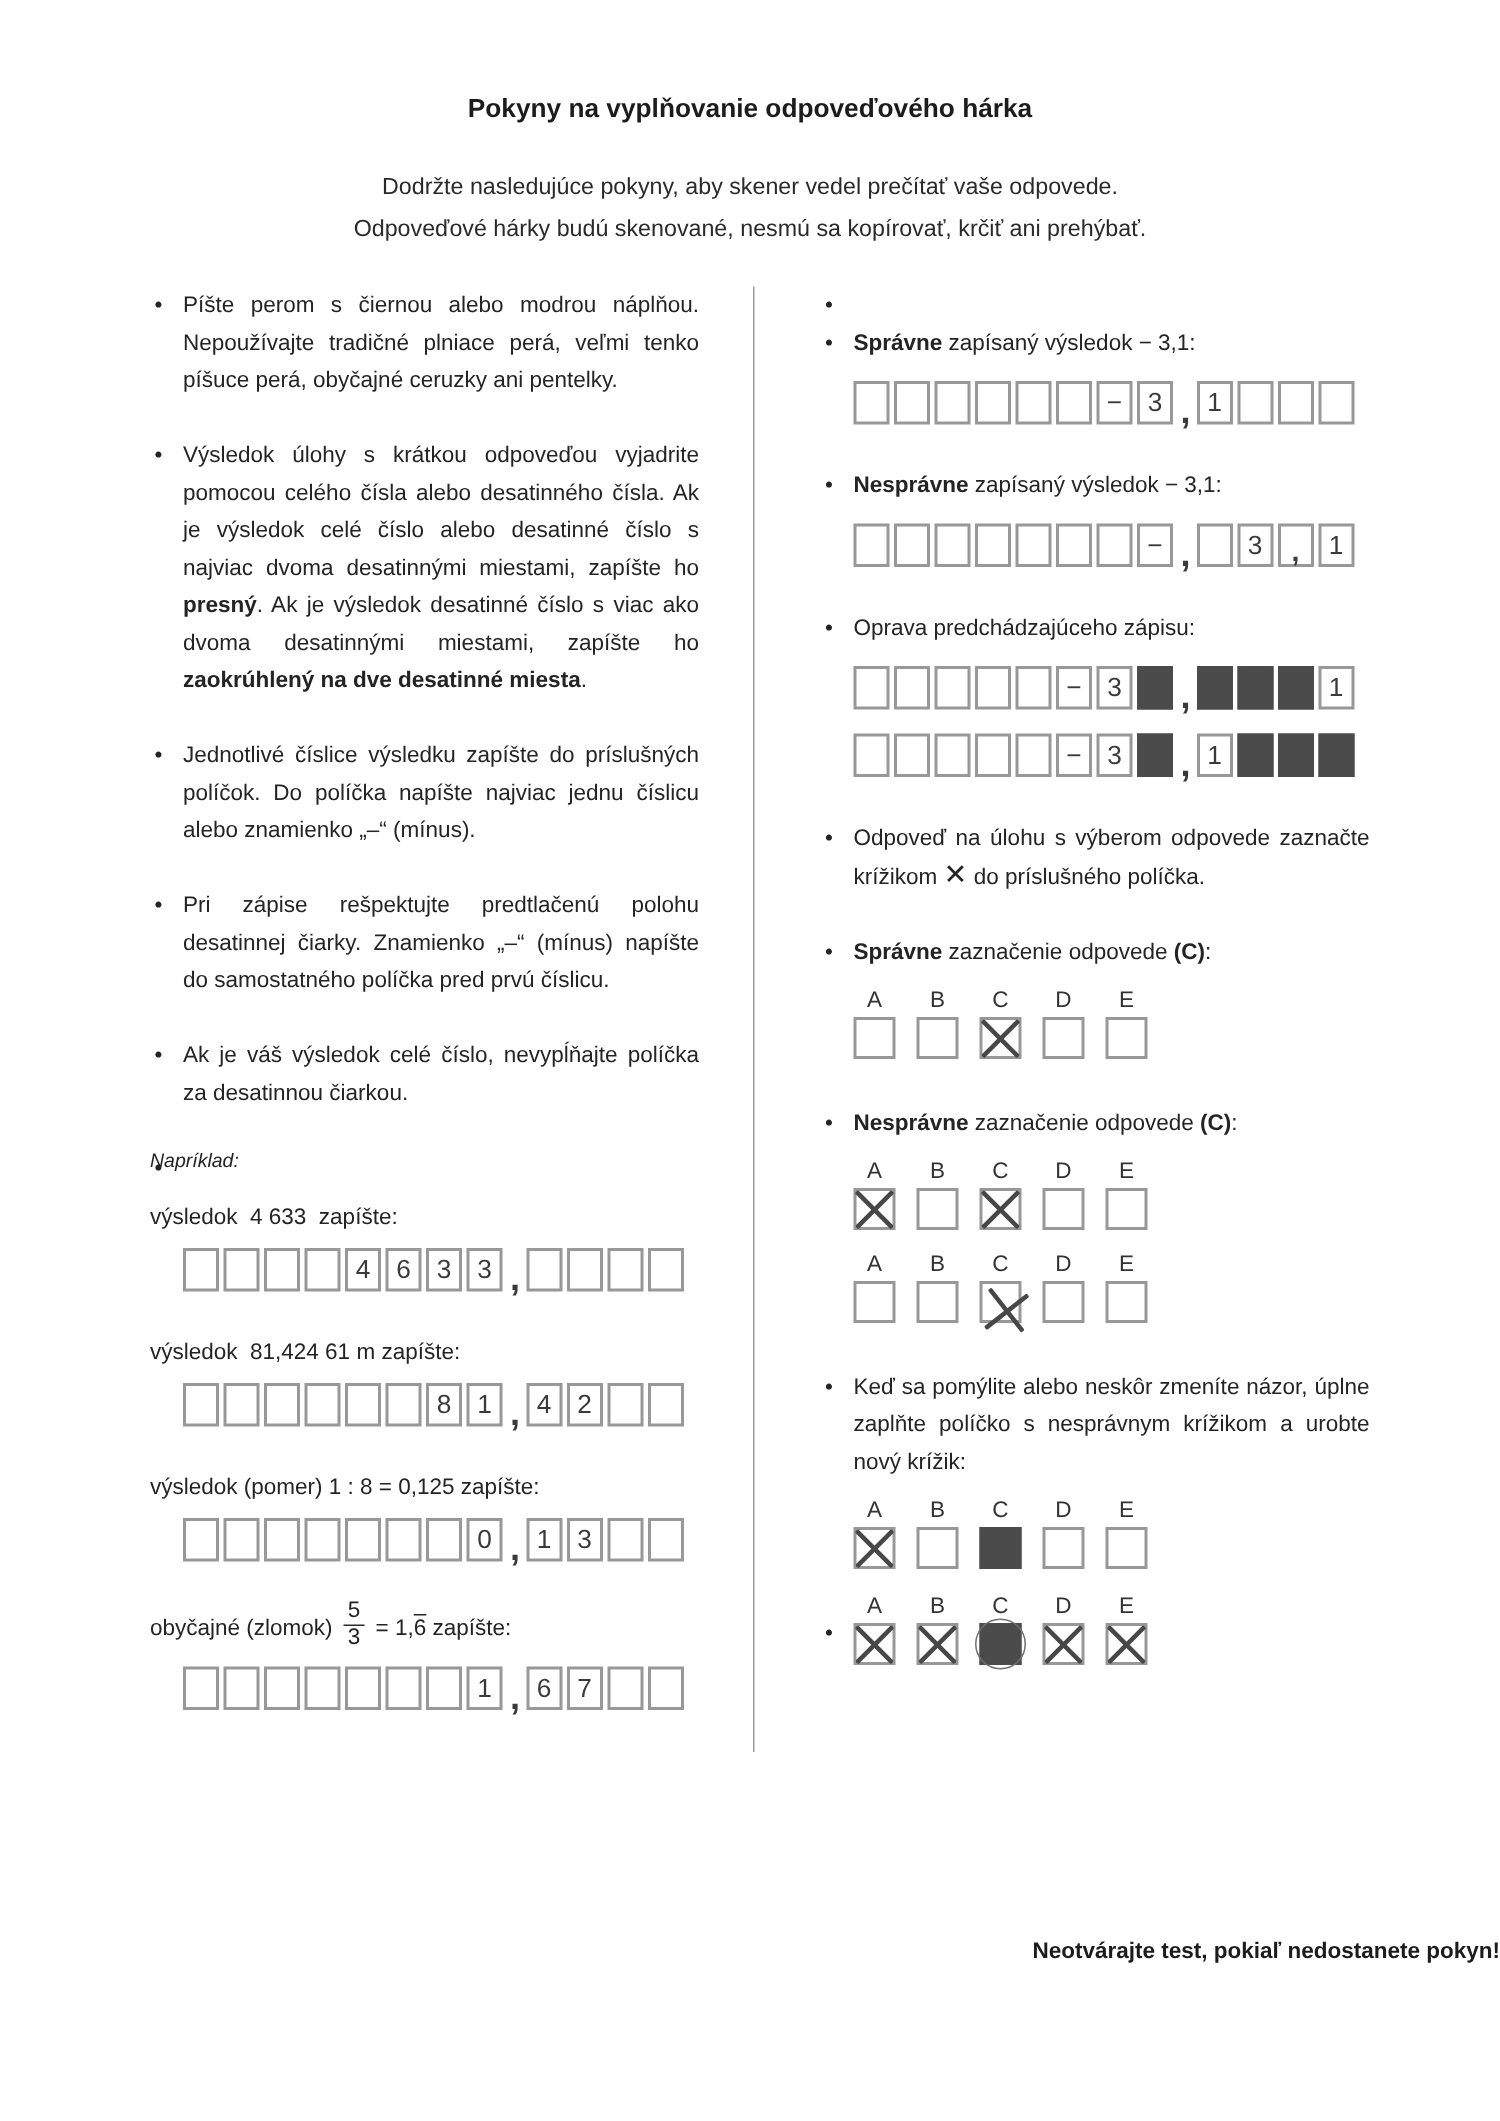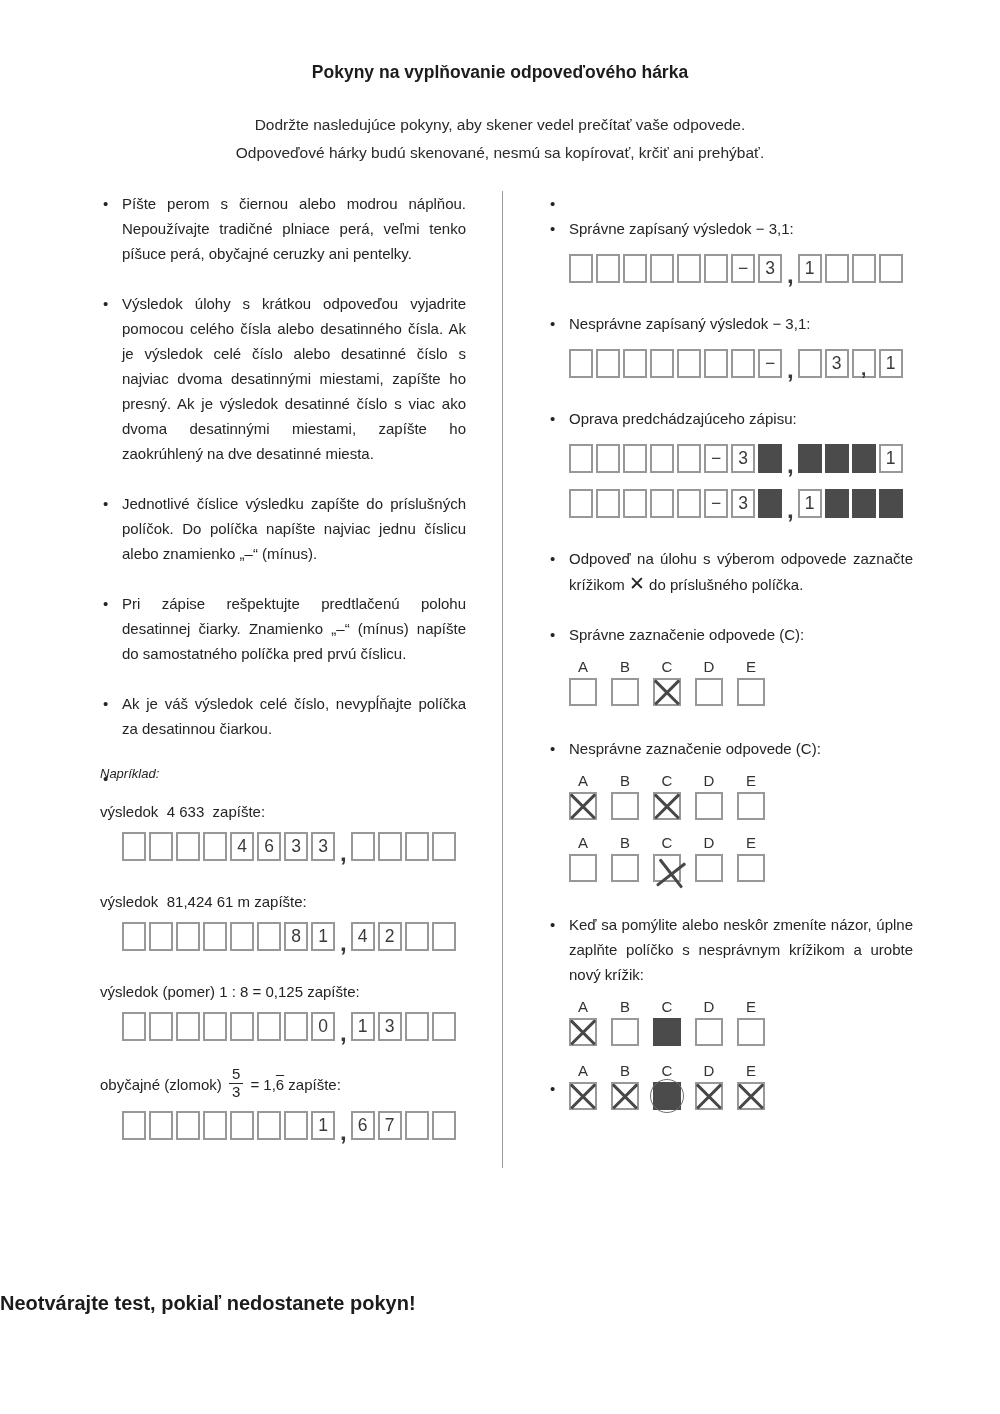--- a/index.html
+++ b/index.html
@@ -7,21 +7,21 @@
         font-family:"Liberation Sans",sans-serif;color:#242424;box-sizing:border-box;padding-top:62px;}
   .title{text-align:center;font-weight:bold;font-size:17.5px;margin:0 0 28px 0;color:#1c1c1c;}
   .intro{text-align:center;font-size:15.5px;line-height:28px;margin:0;color:#2a2a2a;}
   .columns{display:flex;margin-left:100px;margin-top:24px;align-items:stretch;}
   .col{width:366px;}
   .col-left{margin-right:36px;}
   .col-right{border-left:1px solid #9b9b9b;padding-left:44px;}
   
   .block-bullet{position:relative;padding-left:22px;text-align:justify;font-size:15px;line-height:25px;margin-bottom:25px;}
   .dot{position:absolute;left:3px;top:0;font-size:15px;}
-  .b{font-weight:normal;}
+  .b{font-weight:bold;}
   .i{font-style:italic;}
   .inline-x{font-size:19px;font-weight:400;}
   .block-italic{font-style:italic;font-size:13px;margin:4px 0 18px 0;}
   .block-caption{font-size:15px;line-height:25px;margin:0 0 20px 0;white-space:pre-wrap;}
   .block-boxrow{display:flex;align-items:flex-end;padding-left:22px;margin-top:-12px;margin-bottom:28px;}
   .block-boxrow + .block-boxrow{margin-top:-12px;}
   .box{width:24px;height:29px;border:2px solid #989898;box-sizing:border-box;margin-right:3px;flex:0 0 auto;
        display:inline-flex;align-items:center;justify-content:center;font-size:17.5px;color:#3a3a3a;background:#fff;}
   .box.filled{background:#4b4b4b;border-color:#4b4b4b;}
   .box.cellcomma{align-items:flex-end;font-size:19px;line-height:12px;font-weight:bold;padding-bottom:1px;}
@@ -37,21 +37,21 @@
   .obox.x::before{transform:rotate(45deg);}
   .obox.x::after{transform:rotate(-45deg);}
   .obox.sloppy::before{transform:translate(3px,5px) rotate(52deg);width:36px;}
   .obox.sloppy::after{transform:translate(3px,6px) rotate(-38deg);width:36px;}
   .ring{position:absolute;inset:-5px;border:1.6px solid #6f6f6f;border-radius:50%;}
   .frac{display:inline-flex;flex-direction:column;align-items:center;vertical-align:middle;
         margin:0 3px;line-height:1.1;font-size:15px;transform:translateY(-3px);}
   .frac .num{border-bottom:1.6px solid #2a2a2a;padding:0 3px;}
   .frac .den{padding:0 2px;}
   .over{text-decoration:overline;}
-  .footer{position:absolute;left:0;right:0;top:1292px;text-align:left;font-weight:bold;font-size:20px;color:#1c1c1c;}
+  .footer{position:absolute;left:0;right:0;top:1292px;text-align:right;font-weight:bold;font-size:15px;color:#1c1c1c;}
 </style>
 </head>
 <body>
 
 <div class="page">
   <h1 class="title">Pokyny na vyplňovanie odpoveďového hárka</h1>
   <p class="intro">Dodržte nasledujúce pokyny, aby skener vedel prečítať vaše odpovede.</p>
   <p class="intro">Odpoveďové hárky budú skenované, nesmú sa kopírovať, krčiť ani prehýbať.</p>
 
   <div class="columns">

